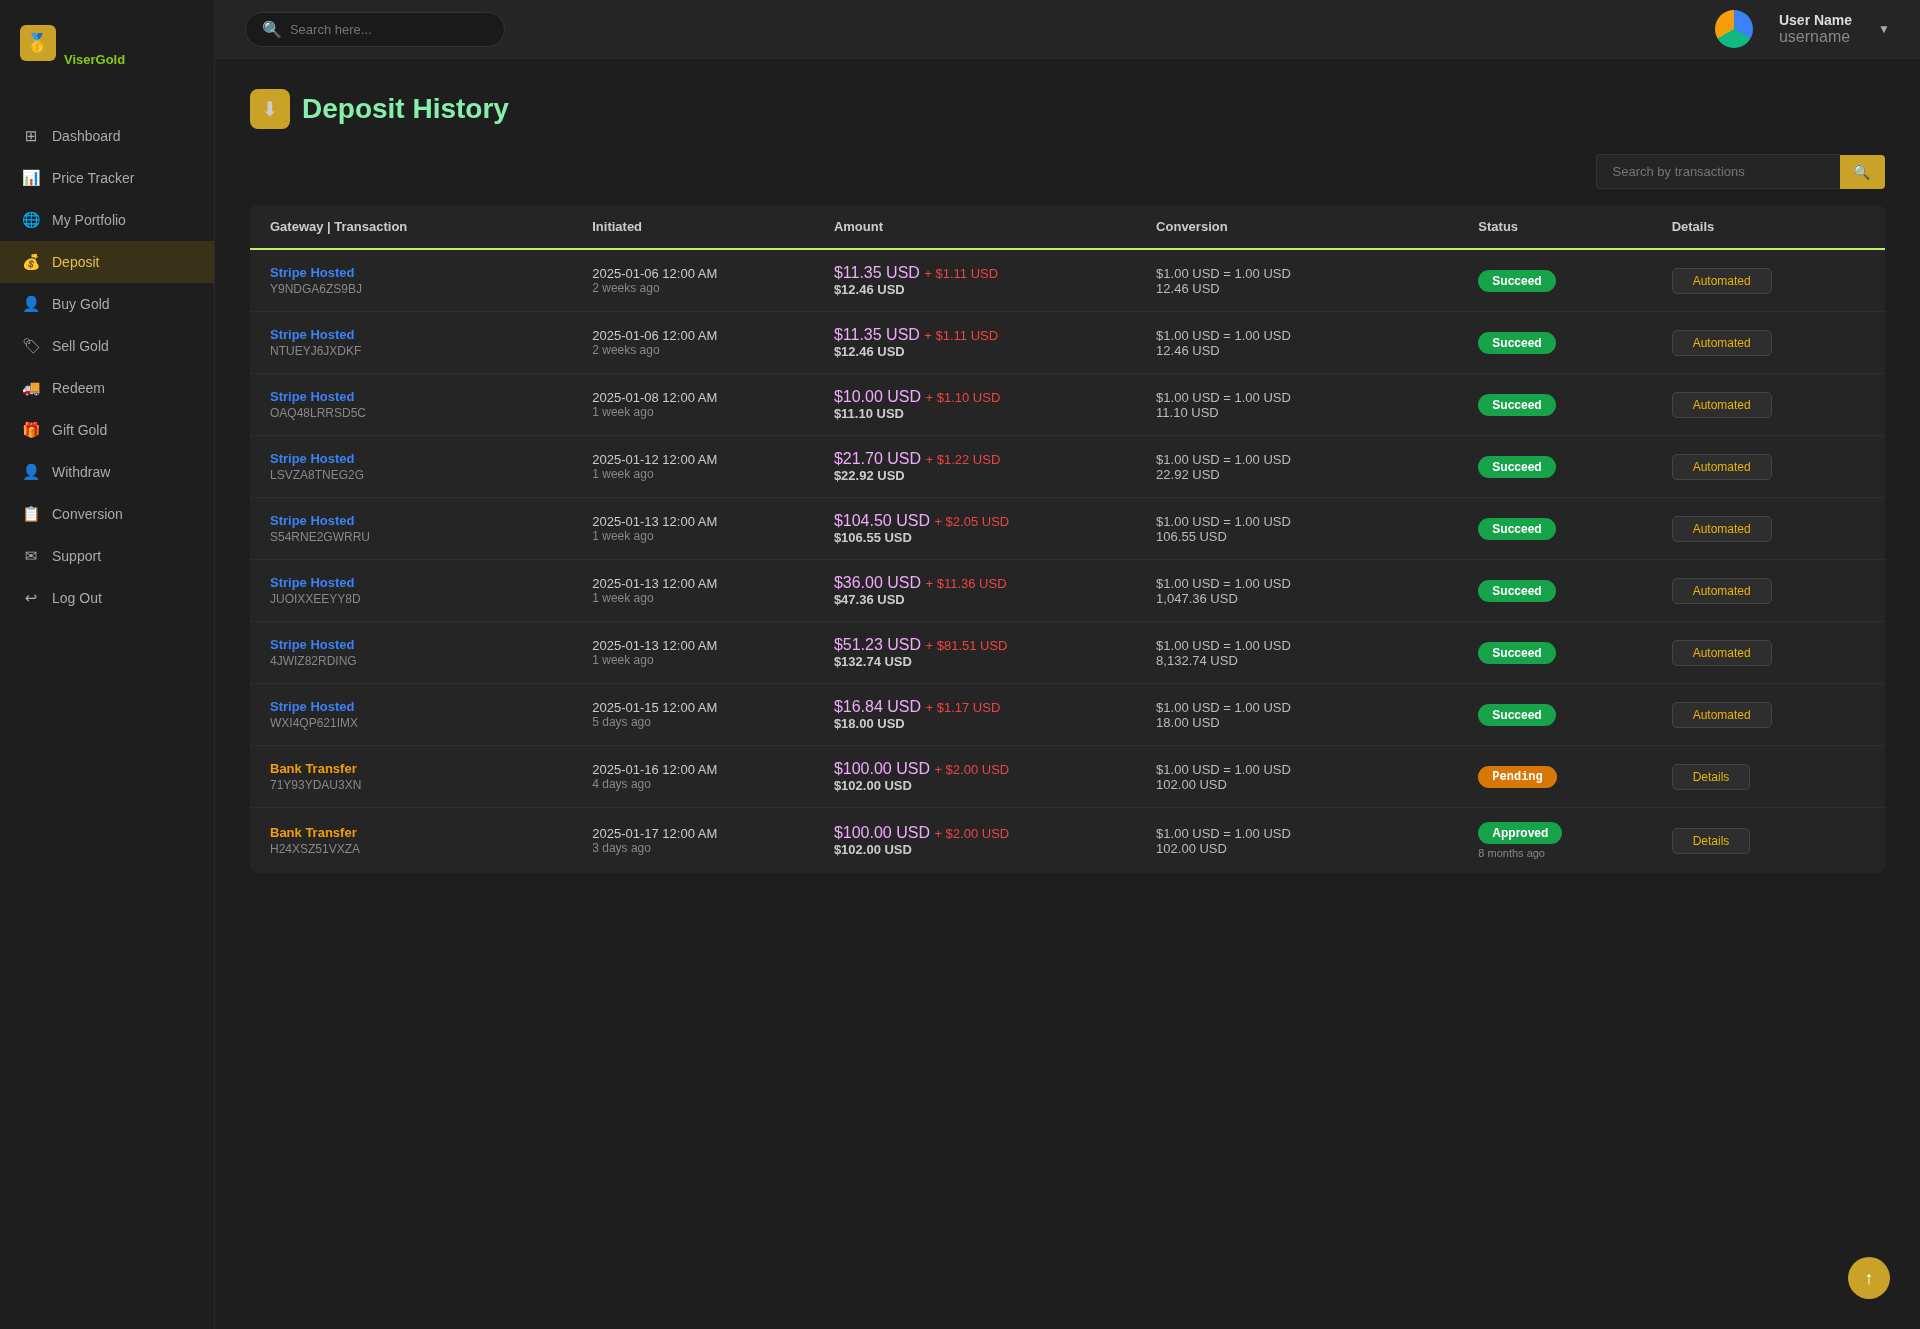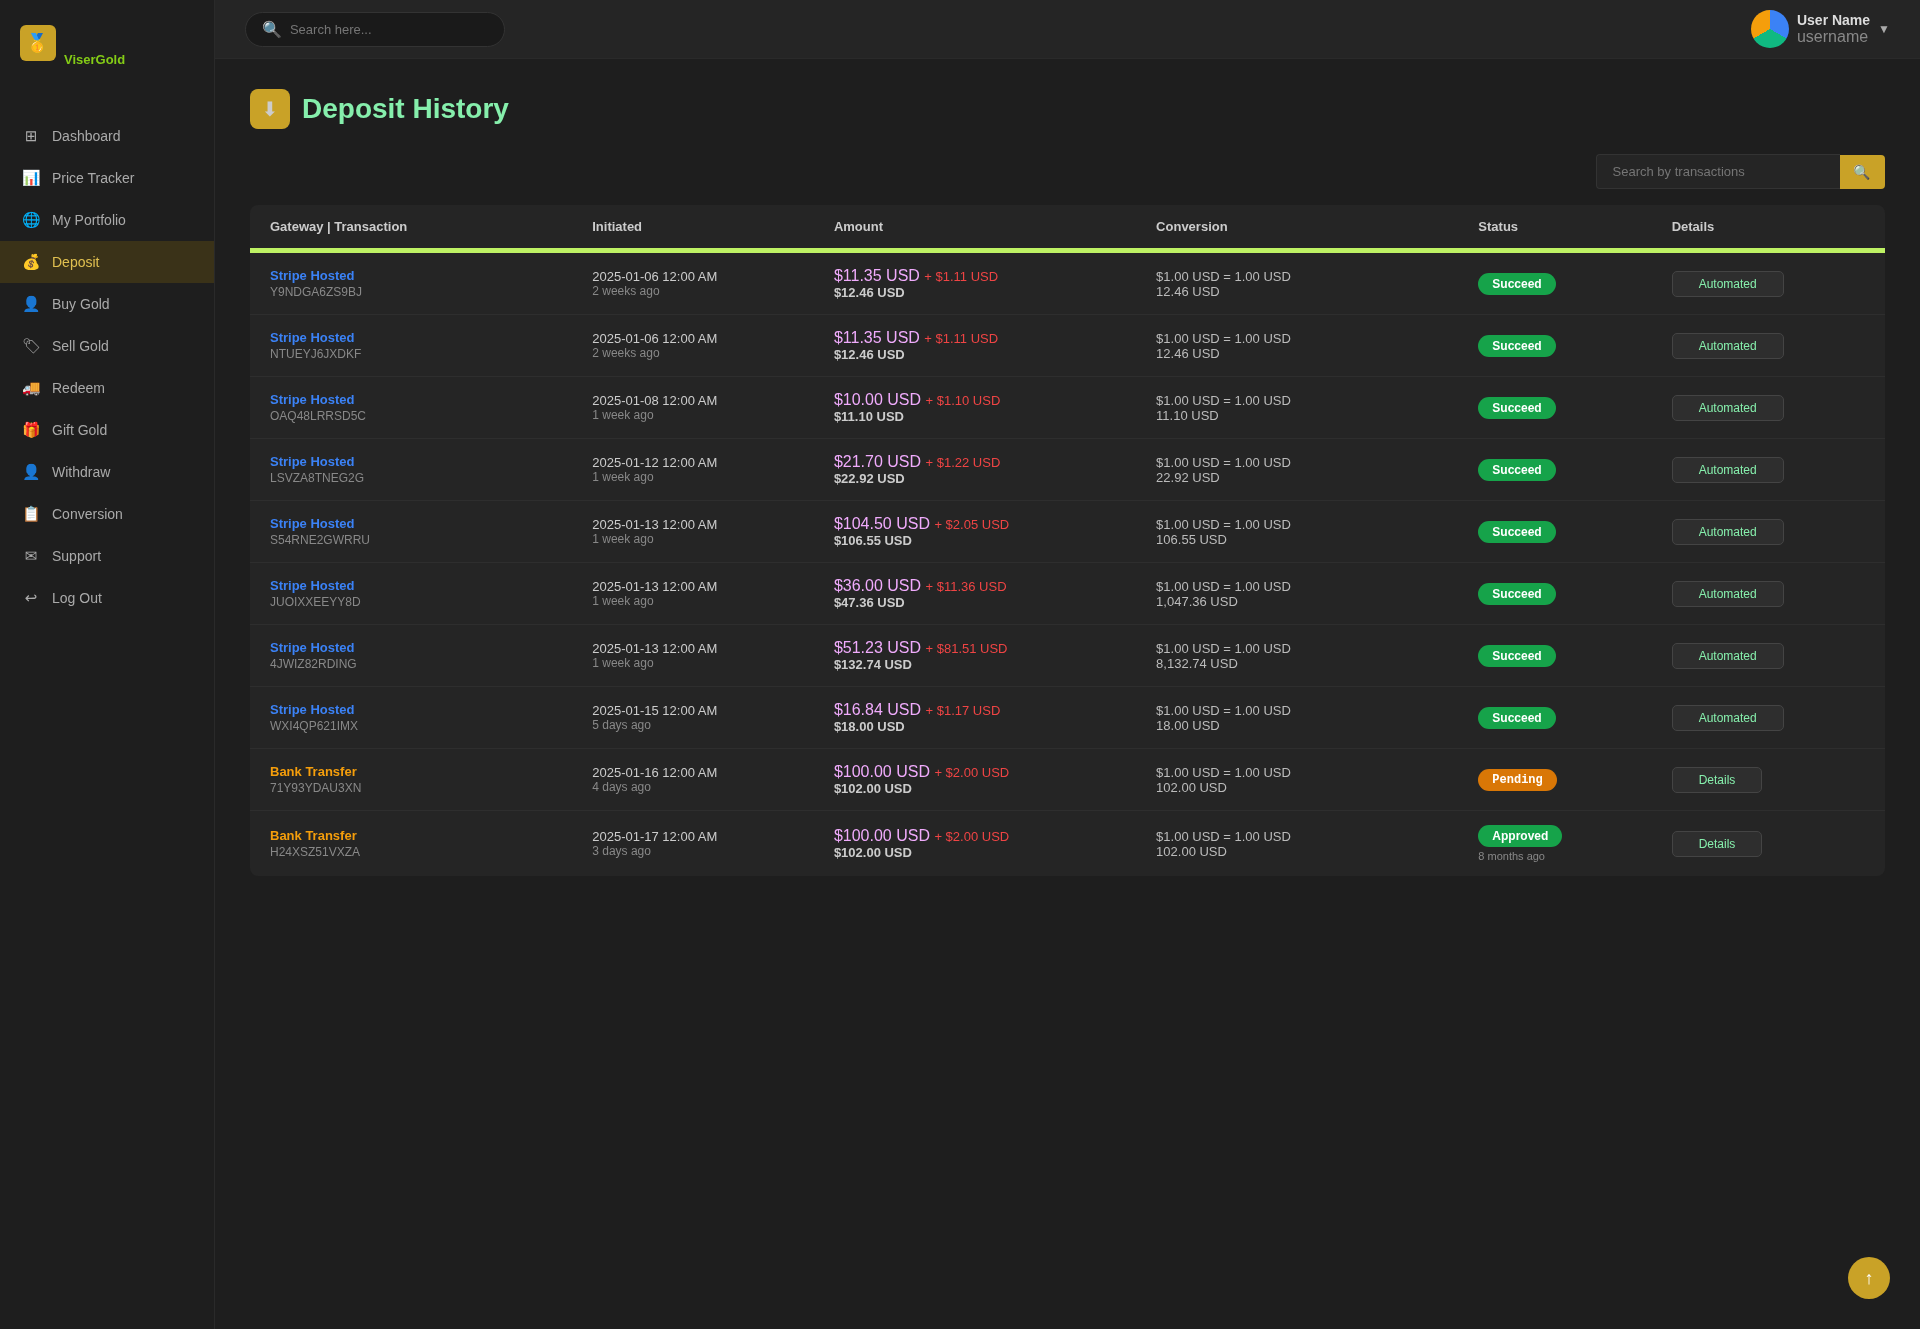--- a/index.html
+++ b/index.html
@@ -98,21 +98,21 @@
       background: transparent;
       border: none;
       outline: none;
       color: #aaa;
       font-size: 13px;
       width: 100%;
     }
     #user-area {
       display: flex;
       align-items: center;
-      gap: 8px;
+      gap: 26px;
       justify-content: center;
     }
     #user-avatar {
       width: 38px;
       height: 38px;
       border-radius: 50%;
       background: conic-gradient(#3b82f6 0deg 120deg, #10b981 120deg 240deg, #f59e0b 240deg 360deg);
       display: flex;
       align-items: center;
       justify-content: center;
@@ -184,21 +184,21 @@
     #deposit-table {
       width: 100%;
       background: #252525;
       border-radius: 8px;
       overflow: hidden;
     }
     .table-header-row {
       display: grid;
       grid-template-columns: 2fr 1.5fr 2fr 2fr 1.2fr 1.2fr;
       padding: 14px 20px;
-      border-bottom: 5px solid #bef264;
+      border-bottom: 2px solid #bef264;
     }
     .table-header-cell {
       color: #ccc;
       font-size: 13px;
       font-weight: 600;
     }
     .table-row {
       display: grid;
       grid-template-columns: 2fr 1.5fr 2fr 2fr 1.2fr 1.2fr;
       padding: 14px 20px;
@@ -228,25 +228,25 @@
       border-radius: 20px;
       font-size: 12px;
       font-weight: 600;
     }
     .badge-success { background: #16a34a; color: #fff; }
     .badge-pending { background: #d97706; color: #fff; font-family: Liberation Mono, monospace; }
     .badge-approved { background: #16a34a; color: #fff; }
 
     .detail-btn {
       display: inline-block;
-      padding: 5px 26px;
+      padding: 5px 20px;
       border: 1px solid #444;
       border-radius: 5px;
       font-size: 12px;
-      color: #86efac;
+      color: #eab308;
       cursor: pointer;
       background: #2e2e2e;
     }
 
     
     #scroll-top-btn {
       position: fixed;
       bottom: 30px;
       right: 30px;
       width: 42px;

